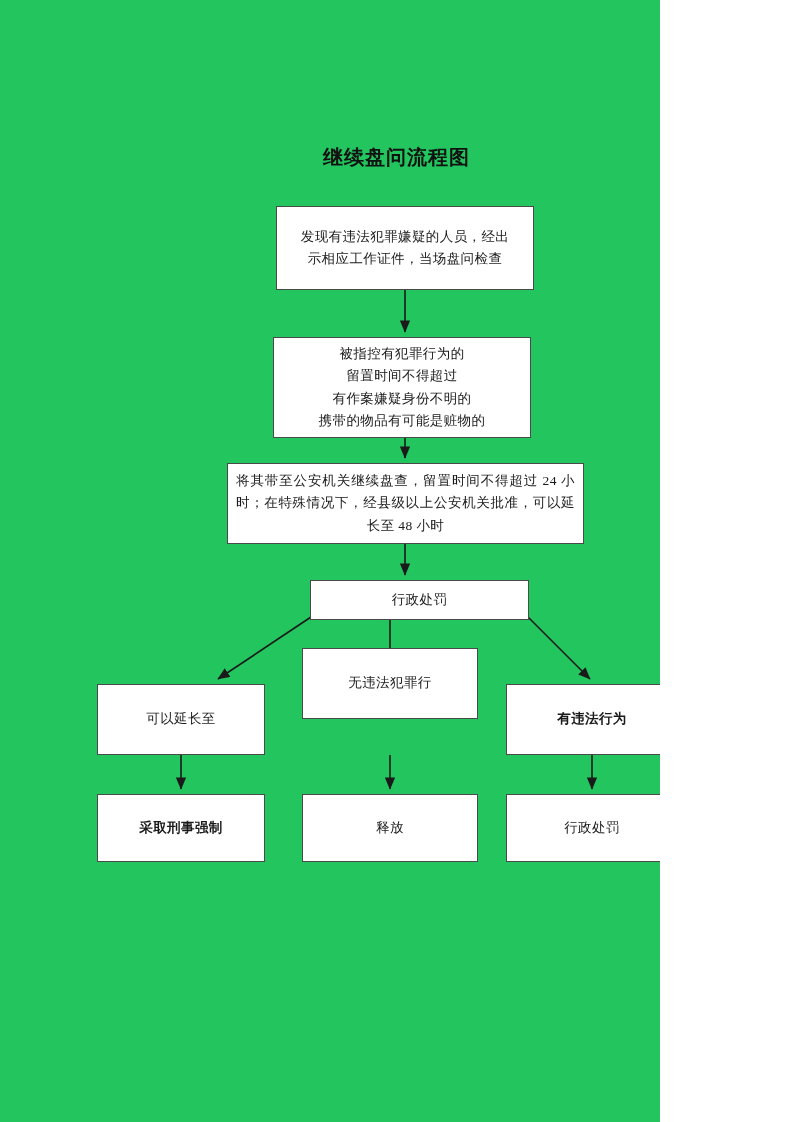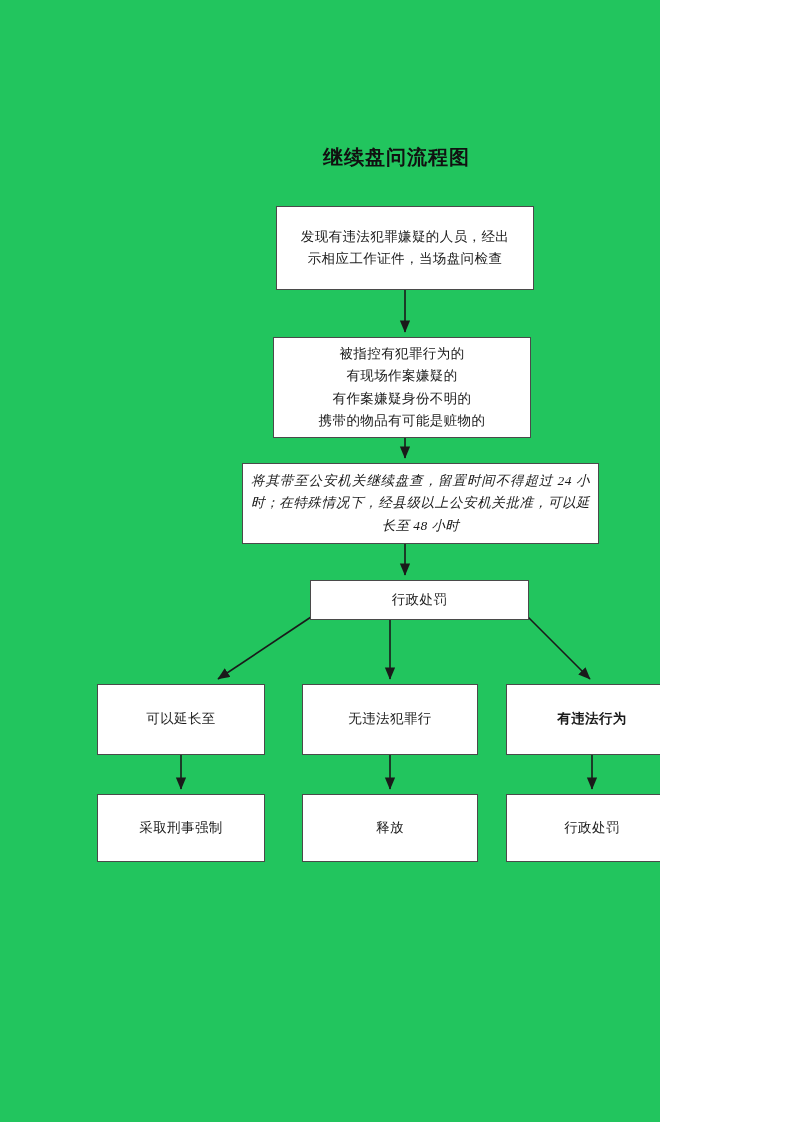--- a/index.html
+++ b/index.html
@@ -53,26 +53,26 @@
     padding: 19px 8px;
   }
   .node .node-text {
     display: block;
     white-space: pre-line;
     letter-spacing: 0.4px;
   }
   
   #node-discover   { left: 276px; top: 206px;  width: 258px; height: 84px; }
   #node-conditions { left: 273px; top: 337px;  width: 258px; height: 101px; }
-  #node-detain     { left: 242px; top: 463px;  width: 357px; height: 81px; font-style: italic; }
+  #node-detain     { left: 227px; top: 463px;  width: 357px; height: 81px; }
   #node-record     { left: 310px; top: 580px;  width: 219px; height: 37px; }
   #node-crime      { left: 97px;  top: 684px;  width: 168px; height: 71px; }
-  #node-nocrime    { left: 302px; top: 684px;  width: 176px; height: 71px; }
+  #node-nocrime    { left: 302px; top: 648px;  width: 176px; height: 71px; }
   #node-violation  { left: 506px; top: 684px;  width: 172px; height: 71px; font-weight: bold; }
-  #node-coercive   { left: 97px;  top: 794px;  width: 168px; height: 68px; }
+  #node-coercive   { left: 97px;  top: 794px;  width: 168px; height: 68px; font-weight: bold; }
   #node-release    { left: 302px; top: 794px;  width: 176px; height: 68px; }
   #node-penalty    { left: 506px; top: 794px;  width: 172px; height: 68px; }
 
   #node-detain .node-text { text-align: justify; text-align-last: center; }
 </style>
 </head>
 <body>
 
 <div id="page">
 
@@ -104,21 +104,21 @@
     <line x1="592" y1="755" x2="592" y2="789" stroke="#1a1a1a" stroke-width="1.6" marker-end="url(#arrowhead)"></line>
   </svg>
 
   <div class="node" id="node-discover">
     <span class="node-text">发现有违法犯罪嫌疑的人员，经出
 示相应工作证件，当场盘问检查</span>
   </div>
 
   <div class="node" id="node-conditions">
     <span class="node-text">被指控有犯罪行为的
-有现场作案嫌疑的
+留置时间不得超过
 有作案嫌疑身份不明的
 携带的物品有可能是赃物的</span>
   </div>
 
   <div class="node" id="node-detain">
     <span class="node-text">将其带至公安机关继续盘查，留置时间不得超过 24 小时；在特殊情况下，经县级以上公安机关批准，可以延长至 48 小时</span>
   </div>
 
   <div class="node" id="node-record">
     <span class="node-text">行政处罚</span>

